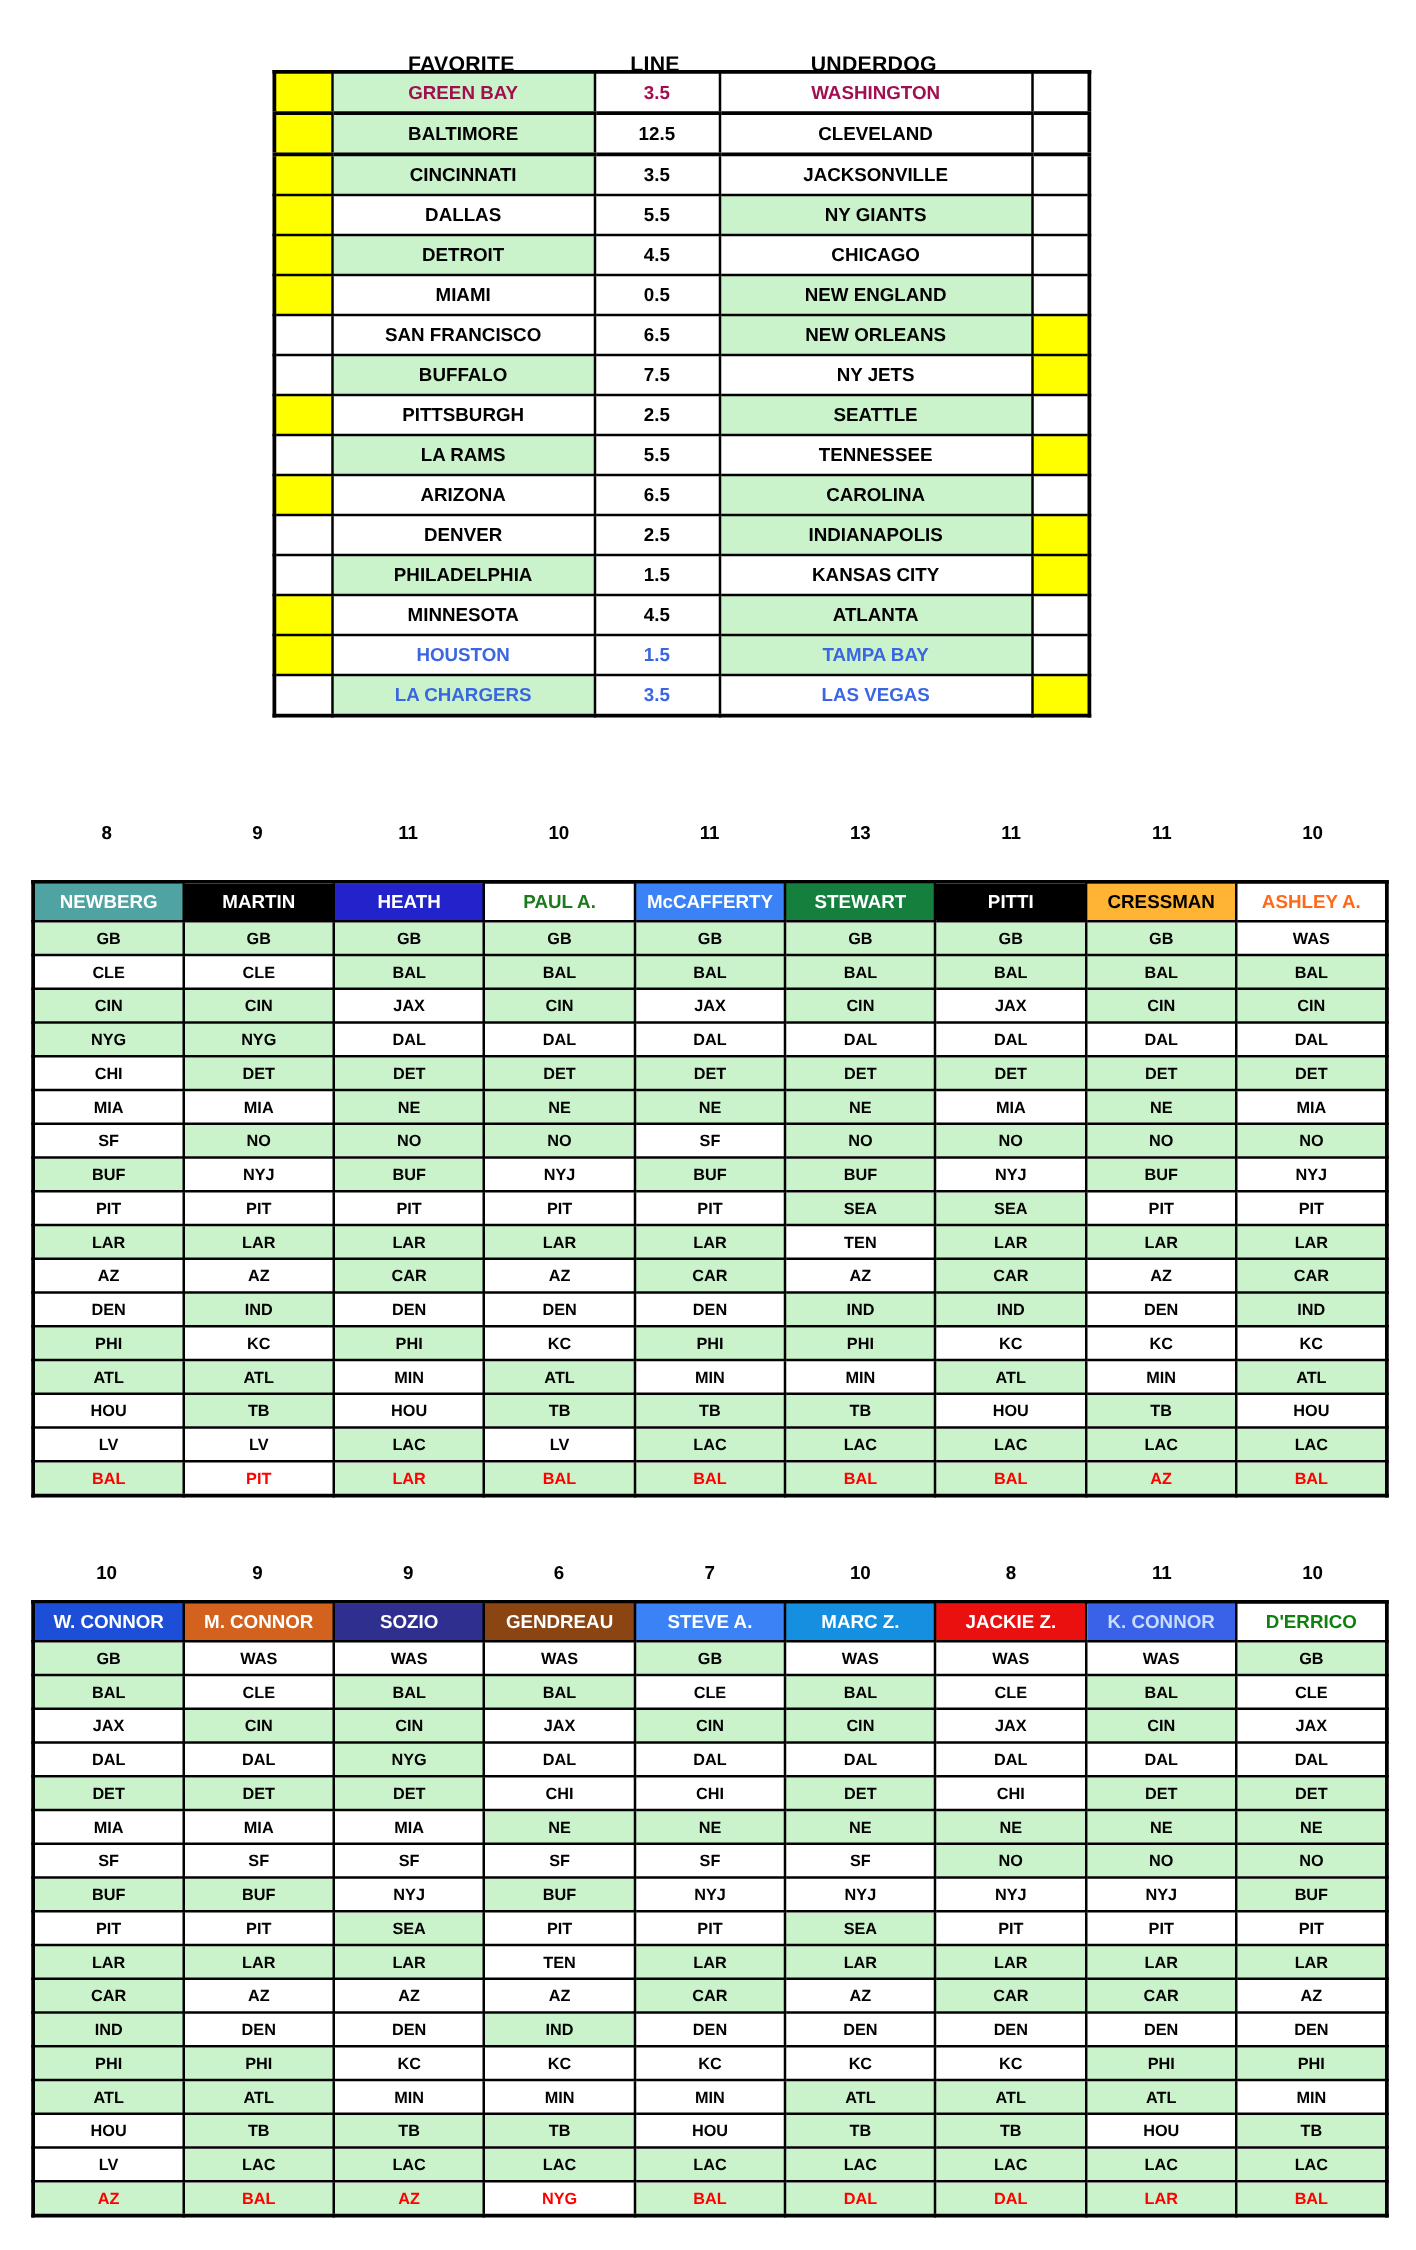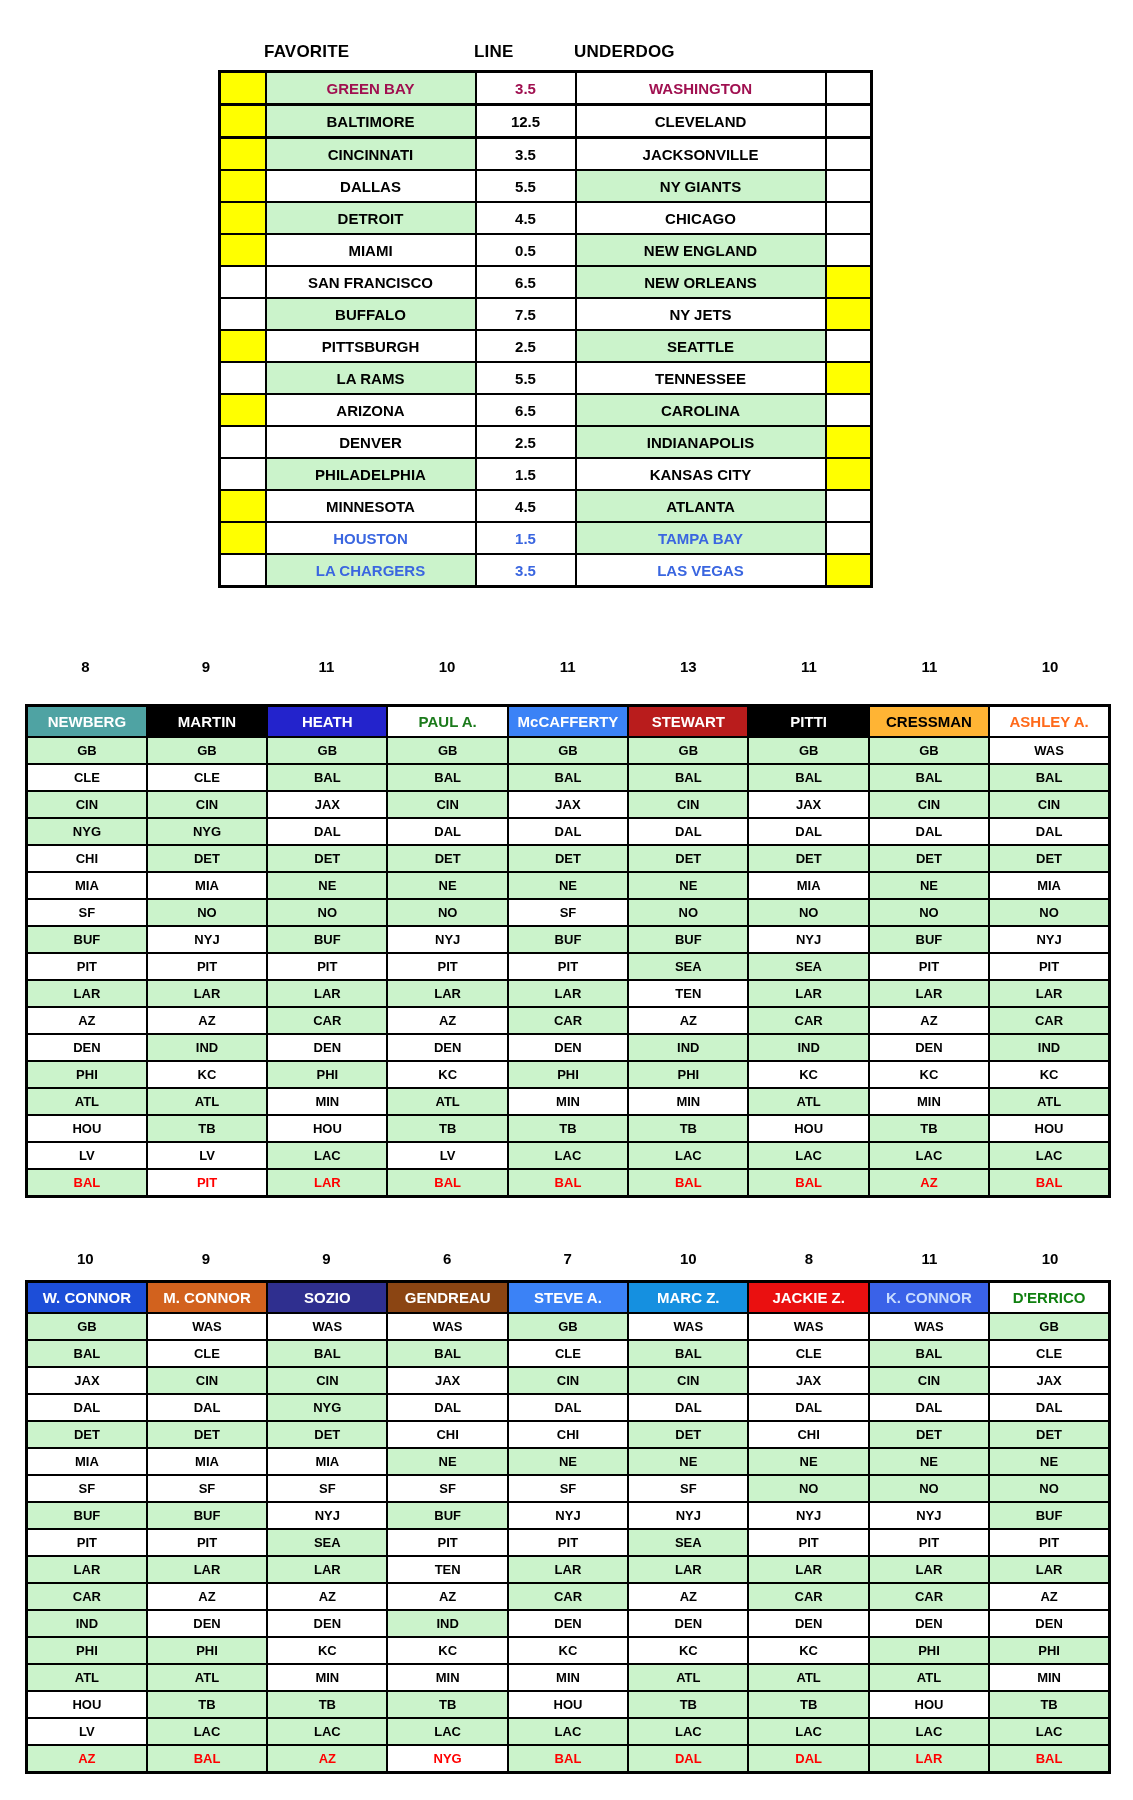--- a/index.html
+++ b/index.html
@@ -2,24 +2,24 @@
 <html><head>
 <meta charset="utf-8">
 <style>
   html,body { margin:0; padding:0; }
   body {
     width:1133px; height:1800px; background:#ffffff; position:relative;
     font-family:"Liberation Sans", sans-serif; font-weight:bold; color:#000;
   }
   
   .games-labels { position:absolute; top:42px; left:218px; width:652px; display:flex; }
-  .games-labels span { display:block; text-align:left; font-size:17px; letter-spacing:0.2px; }
+  .games-labels span { display:block; text-align:center; font-size:17px; letter-spacing:0.2px; }
   .gl-sliver { width:46px; } .gl-fav { width:210px; } .gl-line { width:100px; } .gl-und { width:250px; }
 
-  #games-table { position:absolute; left:218px; top:70px; border-collapse:collapse; table-layout:fixed; border:3px solid #000; }
+  #games-table { position:absolute; left:218px; top:56px; border-collapse:collapse; table-layout:fixed; border:3px solid #000; }
   #games-table td { border:2px solid #000; height:30px; text-align:center; font-size:15px; padding:0; overflow:hidden; white-space:nowrap; }
   #games-table tr.thick td { border-bottom-width:3px; }
   .gcell { background:#CBF3CB; }
   .ycell { background:#FFFF00; }
   .ink-maroon { color:#A01050; }
   .ink-blue { color:#3A66E0; }
 
   
   .scores { position:absolute; left:25px; width:1086px; display:flex; }
   .scores span { width:120.6px; text-align:center; font-size:15px; }
@@ -179,21 +179,21 @@
     <span>10</span>
   </div>
 <table class="pool-table" id="pool1-table">
   <thead>
       <tr id="pool1-head">
         <th style="background: rgb(79, 163, 163); color: rgb(255, 255, 255);">NEWBERG</th>
         <th style="background: rgb(0, 0, 0); color: rgb(255, 255, 255);">MARTIN</th>
         <th style="background: rgb(35, 35, 204); color: rgb(255, 255, 255);">HEATH</th>
         <th style="background: rgb(255, 255, 255); color: rgb(27, 122, 27);">PAUL A.</th>
         <th style="background: #3b82f6; color: rgb(255, 255, 255);">McCAFFERTY</th>
-        <th style="background: #b91c1c; color: rgb(255, 255, 255);">STEWART</th>
+        <th style="background: #15803d; color: rgb(255, 255, 255);">STEWART</th>
         <th style="background: rgb(0, 0, 0); color: rgb(255, 255, 255); margin-top: 39px;">PITTI</th>
         <th style="background: rgb(255, 180, 52); color: rgb(0, 0, 0);">CRESSMAN</th>
         <th style="background: rgb(255, 255, 255); color: rgb(255, 106, 26);">ASHLEY A.</th>
       </tr>
     </thead>
   <tbody id="pool1-body">
       <tr>
         <td class="win">GB</td>
         <td class="win">GB</td>
         <td class="win">GB</td>

